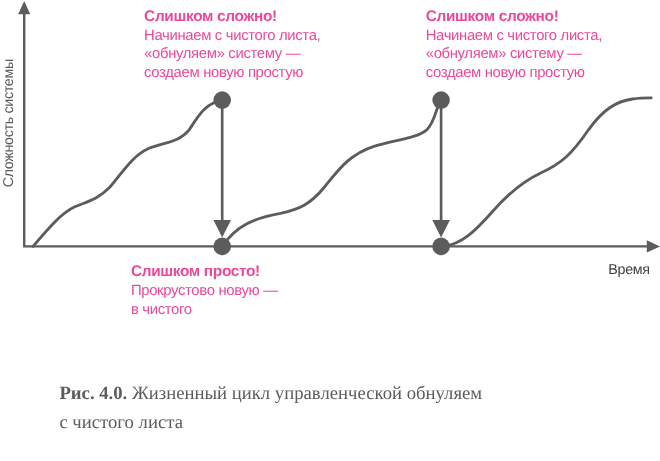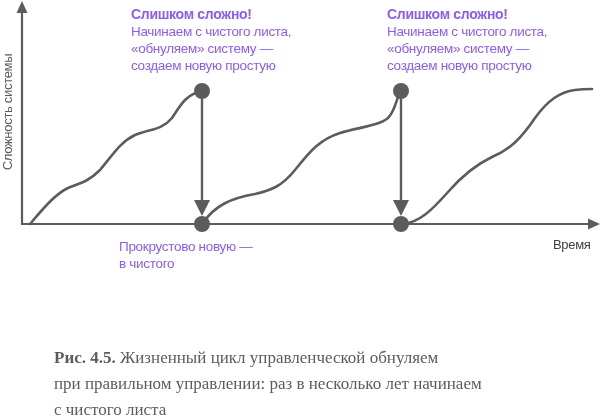--- a/index.html
+++ b/index.html
@@ -1,18 +1,18 @@
 <!DOCTYPE html>
 <html><head>
   <meta charset="utf-8">
   <style>
     html, body { margin: 0; padding: 0; background: #ffffff; }
     body { width: 600px; height: 419px; position: relative; overflow: hidden; }
     #diagram { position: absolute; left: 0; top: 0; width: 600px; height: 419px; }
-    .ann { position: absolute; font-family: "Liberation Sans", "DejaVu Sans", sans-serif; color: #8b5cf6; font-size: 13.5px; line-height: 17px; letter-spacing: -0.3px; }
+    .ann { position: absolute; font-family: "Liberation Sans", "DejaVu Sans", sans-serif; color: #ec4899; font-size: 13.5px; line-height: 17px; letter-spacing: -0.3px; }
     .ann .head { font-weight: bold; font-size: 14px; }
     .ann div { white-space: nowrap; }
     #ylabel { position: absolute; left: -56px; top: 104px; width: 128px; height: 16px; transform: rotate(-90deg); font-family: "Liberation Sans", "DejaVu Sans", sans-serif; font-size: 13px; color: #5a5a5a; text-align: center; line-height: 16px; letter-spacing: -0.3px; white-space: nowrap; }
     #xlabel { position: absolute; left: 553px; top: 237px; font-family: "Liberation Sans", "DejaVu Sans", sans-serif; font-size: 13px; color: #404040; letter-spacing: -0.3px; }
     #caption { position: absolute; left: 54px; top: 345px; width: 540px; font-family: "Liberation Serif", "DejaVu Serif", serif; font-size: 17px; line-height: 26px; color: #5c5c5c; }
     #caption .fig { font-weight: bold; }
     #caption div { white-space: nowrap; }
   </style>
 </head>
 <body>
@@ -62,21 +62,21 @@
 </div>
 
 <div class="ann" style="left:387px; top:6px;">
   <div class="head">Слишком сложно!</div>
   <div>Начинаем с чистого листа,</div>
   <div>«обнуляем» систему —</div>
   <div>создаем новую простую</div>
 </div>
 
 <div class="ann" style="left:119px; top:238px;">
+  <div class="head">Слишком просто!</div>
   <div>Прокрустово новую —</div>
   <div>в чистого</div>
 </div>
 
 <div id="caption">
-  <div><span class="fig">Рис. 4.5.</span><span> Жизненный цикл управленческой обнуляем</span></div>
-  <div>при правильном управлении: раз в несколько лет начинаем</div>
+  <div><span class="fig">Рис. 4.0.</span><span> Жизненный цикл управленческой обнуляем</span></div>
   <div>с чистого листа</div>
 </div>
 
 </body></html>

